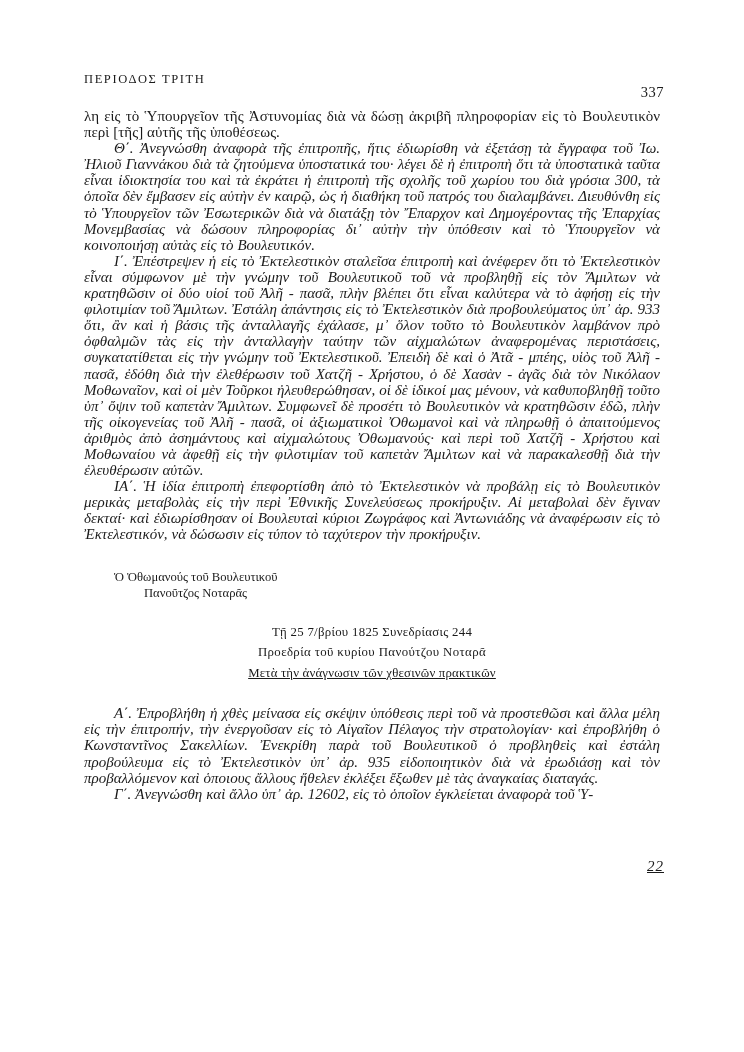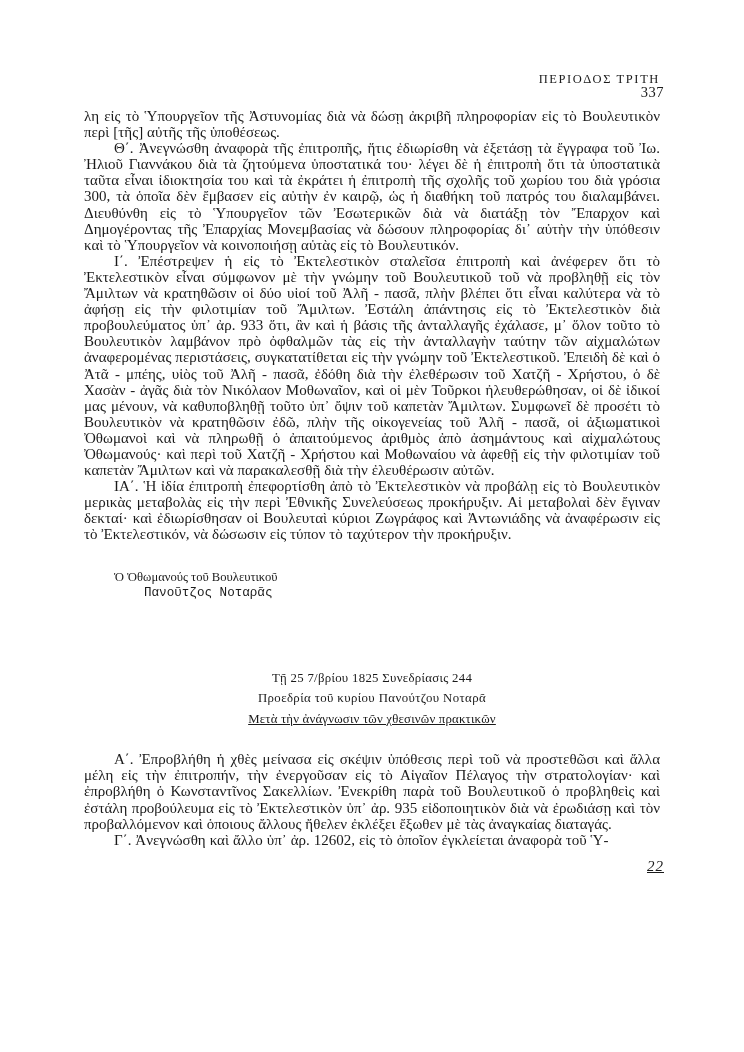--- a/index.html
+++ b/index.html
@@ -28,21 +28,21 @@
     top: 72px;
     width: 576px;
   }
   
   .runhead {
     position: relative;
     height: 26px;
     margin-bottom: 10px;
   }
   .runhead-title {
-    text-align: right;
+    text-align: left;
     font-size: 12.5px;
     letter-spacing: 1.6px;
     color: #1a1a1a;
   }
   .runhead-pageno {
     position: absolute;
     right: -4px;
     top: 12px;
     font-size: 14.5px;
     letter-spacing: 0.5px;
@@ -52,48 +52,48 @@
     font-size: 15px;
     line-height: 16.1px;
     text-align: justify;
     text-align-last: left;
     margin: 0;
     hyphens: none;
     word-spacing: 0.2px;
   }
   .para.indent {
     text-indent: 30px;
+    font-style: italic;
   }
   .para + .para {
     margin-top: 0;
   }
   .block {
     margin: 0;
   }
   
   .siglines {
     margin-top: 26px;
     display: flex;
     font-size: 12.6px;
     line-height: 16.6px;
   }
   .sig-left {
     width: 300px;
     padding-left: 30px;
   }
   .sig-left .name {
     padding-left: 30px;
-    font-family: Liberation Mono, monospace;
   }
   .sig-right {
     padding-left: 18px;
   }
   
   .session-head {
-    margin-top: 66px;
+    margin-top: 20px;
     text-align: center;
     font-size: 12.8px;
     line-height: 20.5px;
     letter-spacing: 0.3px;
   }
   .session-head .line2 { letter-spacing: 0.4px; }
   .session-head .line3 { letter-spacing: 0.2px; text-decoration: underline; }
   .after-head {
     margin-top: 22px;
   }

